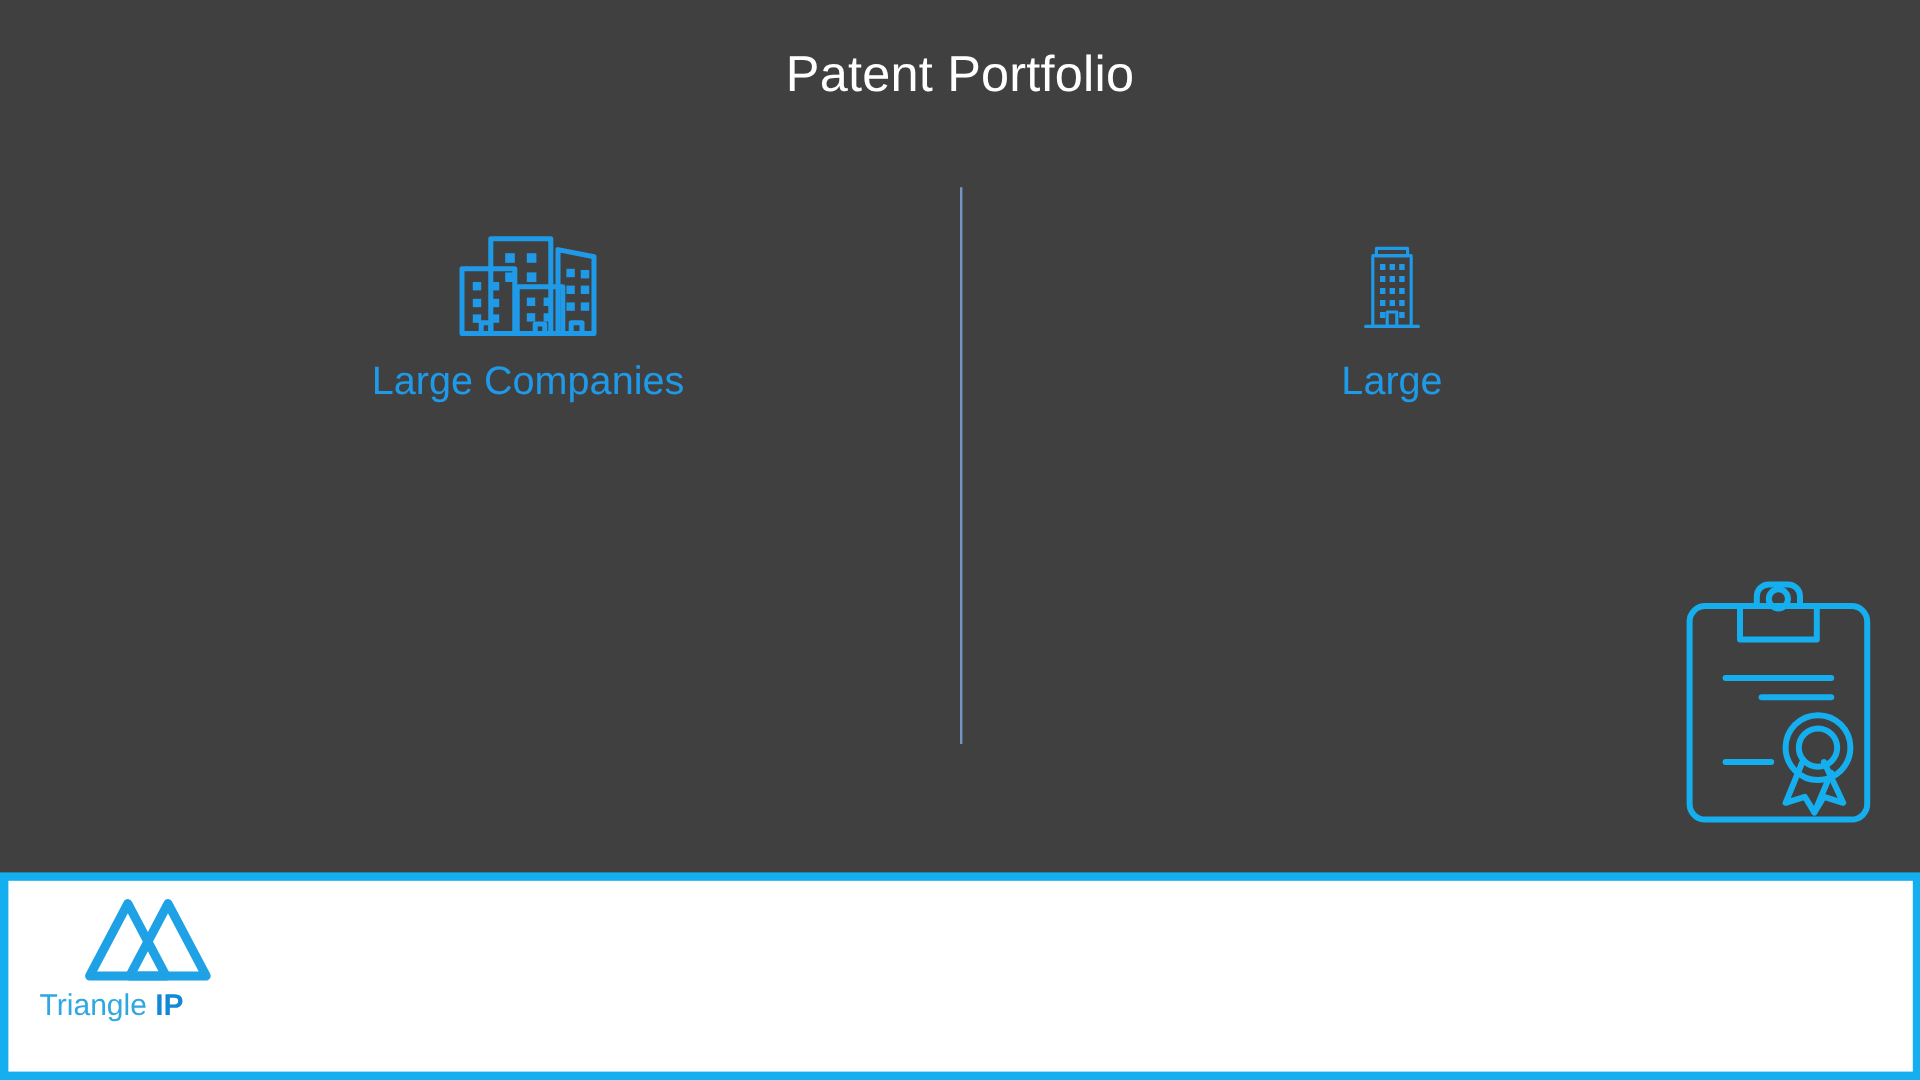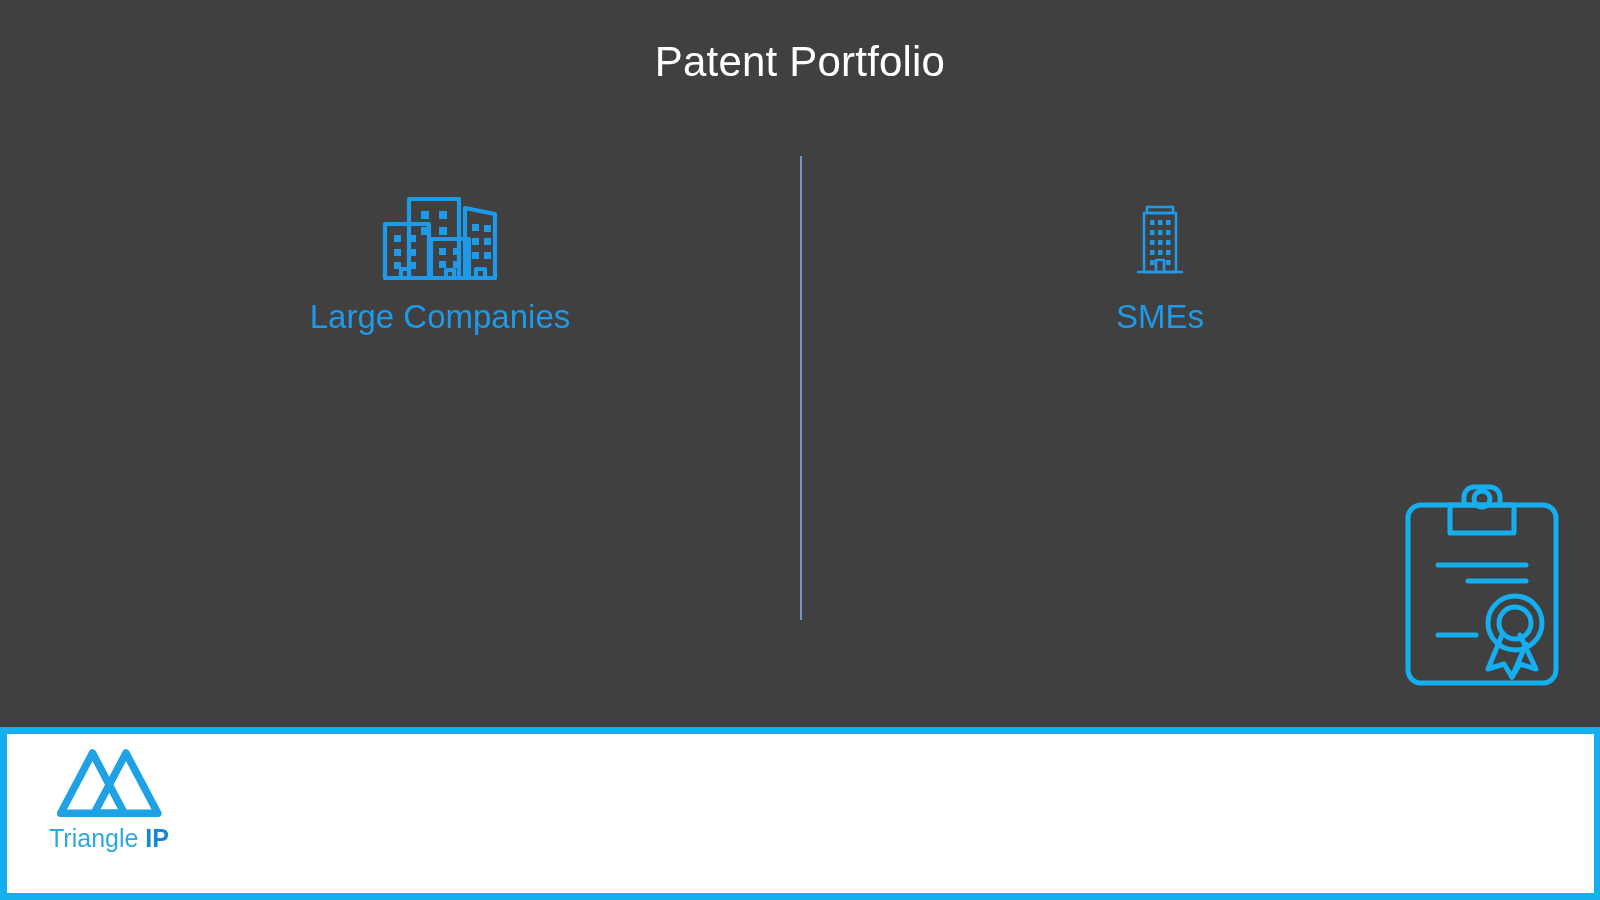--- a/index.html
+++ b/index.html
@@ -109,24 +109,23 @@
   }
   .footer-inner {
     width: 100%;
     height: 100%;
     background: #ffffff;
     position: relative;
   }
 
   .logo-block {
     position: absolute;
-    left: 12px;
+    left: 26px;
     top: 14px;
     width: 180px;
-    text-align: center;
   }
   .logo-mark { height: 72px; display: block; margin: 0 auto; }
   .logo-text {
     margin-top: 4px;
     font-size: 25px;
     color: #2FA8E0;
     font-weight: 400;
     white-space: nowrap;
   }
   .logo-text b { color: #1388D6; font-weight: 700; }
@@ -217,21 +216,21 @@
         <rect x="20" y="48" width="4.5" height="5" fill="#1F9AE8" stroke="none"></rect>
         <rect x="28" y="48" width="4.5" height="5" fill="#1F9AE8" stroke="none"></rect>
         <rect x="36" y="48" width="4.5" height="5" fill="#1F9AE8" stroke="none"></rect>
         <rect x="20" y="58" width="4.5" height="5" fill="#1F9AE8" stroke="none"></rect>
         <rect x="36" y="58" width="4.5" height="5" fill="#1F9AE8" stroke="none"></rect>
 
         <path d="M26 70 v-12 h8 v12"></path>
       </svg>
     </div>
 
-    <div class="col-heading">SMEs</div>
+    <div class="col-heading">Large</div>
 
   </div>
 
   <div class="cert-icon">
     <svg width="168" height="205" viewBox="0 0 168 205" fill="none" stroke="#15AEEE" stroke-width="5" stroke-linejoin="round" stroke-linecap="round">
 
       <rect x="10" y="22" width="148" height="178" rx="13"></rect>
 
       <path d="M52 22 h64 v28 h-64 z"></path>
       <path d="M66 22 v-8 a10 10 0 0 1 10 -10 h16 a10 10 0 0 1 10 10 v8"></path>

